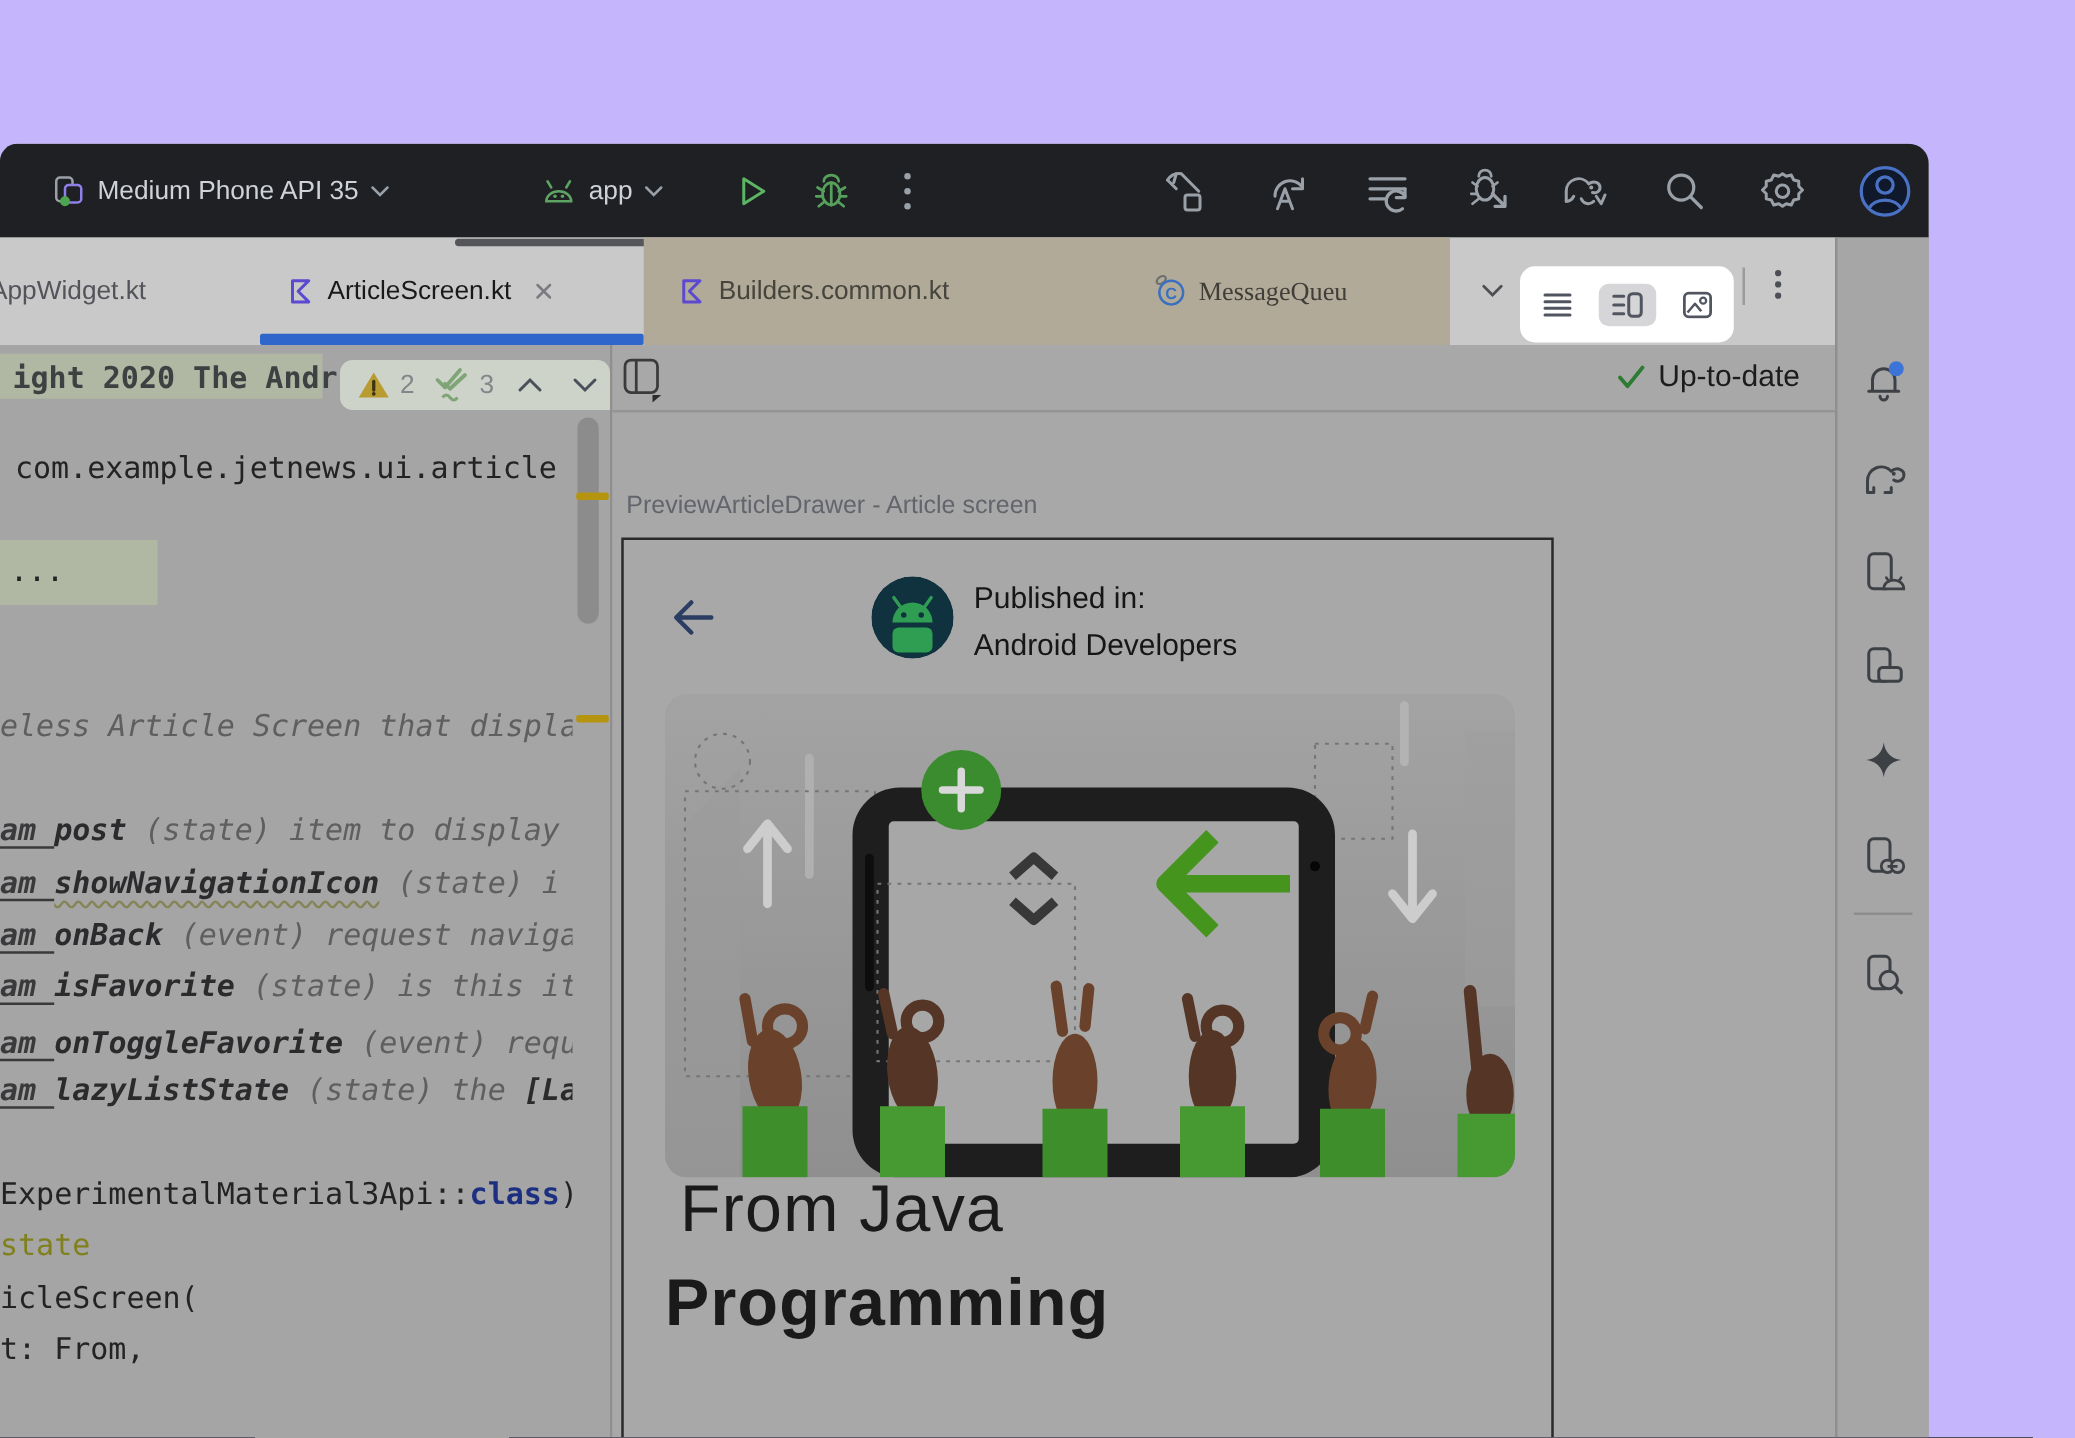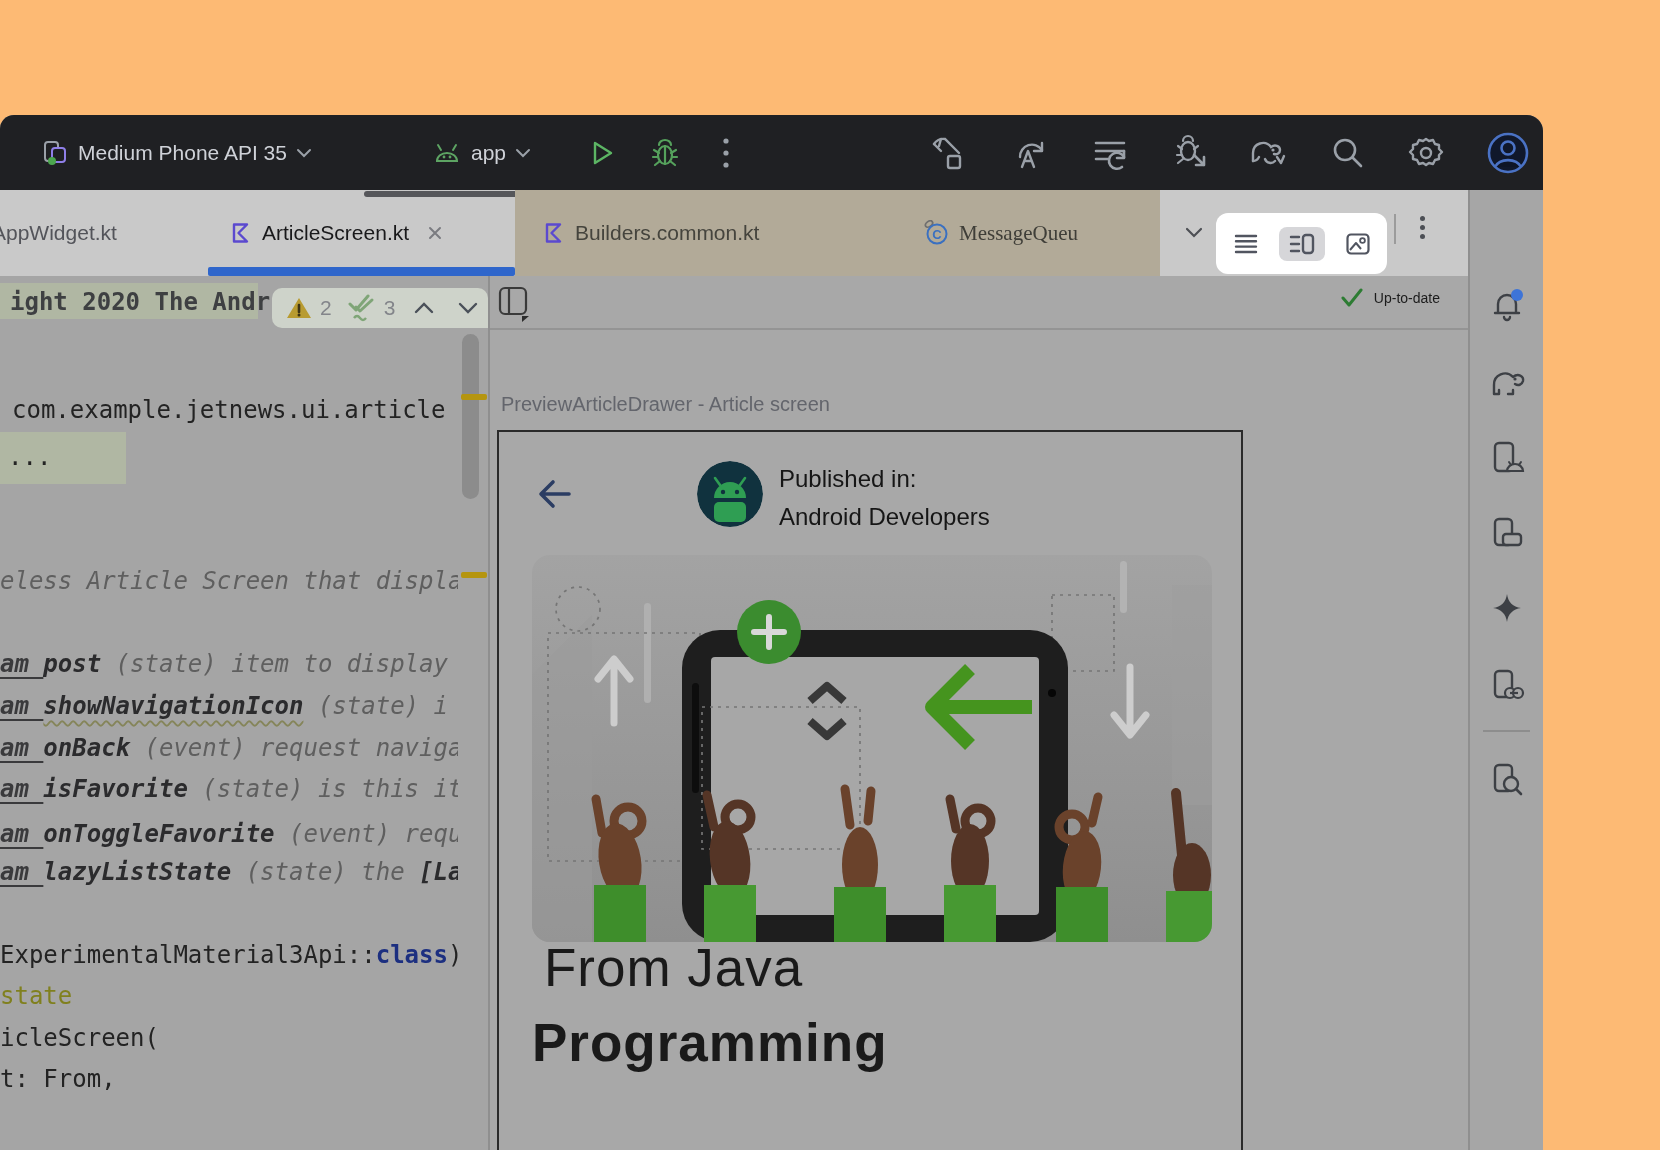--- a/index.html
+++ b/index.html
@@ -1,16 +1,16 @@
 <!DOCTYPE html>
 <html><head>
 <meta charset="utf-8">
 <style>
   html,body{margin:0;padding:0;background:#000;}
-  .stage{position:relative;width:1660px;height:1150px;background:#fdba74;overflow:hidden;
+  .stage{position:relative;width:1660px;height:1150px;background:#c4b5fd;overflow:hidden;
          font-family:"Liberation Sans",sans-serif;}
   .window{position:absolute;left:0;top:115px;width:1543px;height:1035px;
           border-radius:14px 16px 0 0;overflow:hidden;background:#a6a6a6;}
   
   .titlebar{position:absolute;left:0;top:0;width:100%;height:75px;background:#1f2023;}
   .tb-item{position:absolute;top:0;height:75px;display:flex;align-items:center;gap:9px;color:#cfd2d8;font-size:21px;}
   .tb-icon{display:flex;align-items:center;justify-content:center;}
   
   .tabbar{position:absolute;left:0;top:75px;width:1468px;height:86px;background:#c9c9c9;}
   .tabscroll{position:absolute;left:364px;top:1px;width:708px;height:6px;border-radius:3px;background:#55565a;}
@@ -42,21 +42,21 @@
   .insp{position:absolute;left:272px;top:12px;width:216px;height:40px;background:#ced3ca;border-radius:10px 10px 0 10px;
         display:flex;align-items:center;gap:8px;padding-left:14px;box-sizing:border-box;}
   .insp span{font-size:21px;color:#83858a;}
   .edit-scrollbar{position:absolute;left:462px;top:58px;width:17px;height:165px;border-radius:9px;background:#8c8c8c;}
   .stripe-mark{position:absolute;left:461px;width:26px;height:6px;background:#b5950f;border-radius:2px;}
   .pane-divider{position:absolute;left:488px;top:161px;width:2px;bottom:0;background:#8f8f8f;}
   
   .preview{position:absolute;left:490px;top:161px;width:978px;bottom:0;background:#a8a8a8;}
   .pv-toolbar{position:absolute;left:0;top:0;width:100%;height:54px;border-bottom:2px solid #949494;box-sizing:border-box;}
   .pv-status{position:absolute;right:28px;top:12px;display:flex;align-items:center;gap:10px;
-             font-size:14px;color:#1c1c1c;}
+             font-size:24px;color:#1c1c1c;}
   .pv-label{position:absolute;left:11px;top:117px;font-size:20px;color:#63656c;}
   .pv-card{position:absolute;left:7px;top:154px;width:746px;height:726px;border:2px solid #2a2a2a;box-sizing:border-box;}
   .pv-avatar{position:absolute;left:198px;top:29px;width:66px;height:66px;border-radius:50%;overflow:hidden;}
   .pv-pub{position:absolute;left:280px;top:28px;font-size:24px;line-height:38px;color:#161616;}
   .hero{position:absolute;left:33px;top:123px;width:680px;height:387px;border-radius:18px;overflow:hidden;}
   .pv-title{position:absolute;left:33px;font-size:53px;line-height:75px;color:#1a1a1a;font-weight:500;letter-spacing:1px;}
   
   .stripe{position:absolute;left:1468px;top:75px;width:75px;bottom:0;background:#a6a6a6;border-left:2px solid #8f8f8f;box-sizing:border-box;}
   .stripe-item{position:absolute;left:50%;transform:translateX(-50%);}
   .stripe-div{position:absolute;left:13px;width:47px;height:2px;background:#8d8d8d;}
@@ -254,21 +254,21 @@
         <div class="kebab-dot"></div>
         <div class="kebab-dot"></div>
       </div>
     </div>
 
     <div class="editor">
       <div class="code-clip">
           <div class="hl" style="top: 7px; left: 0px; width: 258px; height: 36px;"></div>
           <div class="hl" style="top: 156px; left: 0px; width: 126px; height: 52px;"></div>
           <div class="code-line" style="top: 9px; left: 10px;"><span class="cs-boldgray">ight 2020 The Andr</span></div>
-          <div class="code-line" style="top: 81px; left: 12px; margin-top: 36px;"><span class="cs-plain">com.example.jetnews.ui.article</span></div>
+          <div class="code-line" style="top: 81px; left: 12px;"><span class="cs-plain">com.example.jetnews.ui.article</span></div>
           <div class="code-line" style="top: 164px; left: 8px;"><span class="cs-plain">...</span></div>
           <div class="code-line" style="top: 288px; left: 0px;"><span class="cs-comment">eless Article Screen that displa</span></div>
           <div class="code-line" style="top: 371px; left: 0px;"><span class="cs-tag">am </span><span class="cs-param">post</span><span class="cs-doc"> (state) item to display</span></div>
           <div class="code-line" style="top: 413px; left: 0px;"><span class="cs-tag">am </span><span class="cs-paramsq">showNavigationIcon</span><span class="cs-doc"> (state) i</span></div>
           <div class="code-line" style="top: 455px; left: 0px;"><span class="cs-tag">am </span><span class="cs-param">onBack</span><span class="cs-doc"> (event) request naviga</span></div>
           <div class="code-line" style="top: 496px; left: 0px;"><span class="cs-tag">am </span><span class="cs-param">isFavorite</span><span class="cs-doc"> (state) is this it</span></div>
           <div class="code-line" style="top: 541px; left: 0px;"><span class="cs-tag">am </span><span class="cs-param">onToggleFavorite</span><span class="cs-doc"> (event) requ</span></div>
           <div class="code-line" style="top: 579px; left: 0px;"><span class="cs-tag">am </span><span class="cs-param">lazyListState</span><span class="cs-doc"> (state) the </span><span class="cs-bolddoc">[La</span></div>
           <div class="code-line" style="top: 662px; left: 0px;"><span class="cs-plain">ExperimentalMaterial3Api::</span><span class="cs-keyword">class</span><span class="cs-plain">)</span></div>
           <div class="code-line" style="top: 703px; left: 0px;"><span class="cs-ann">state</span></div>

